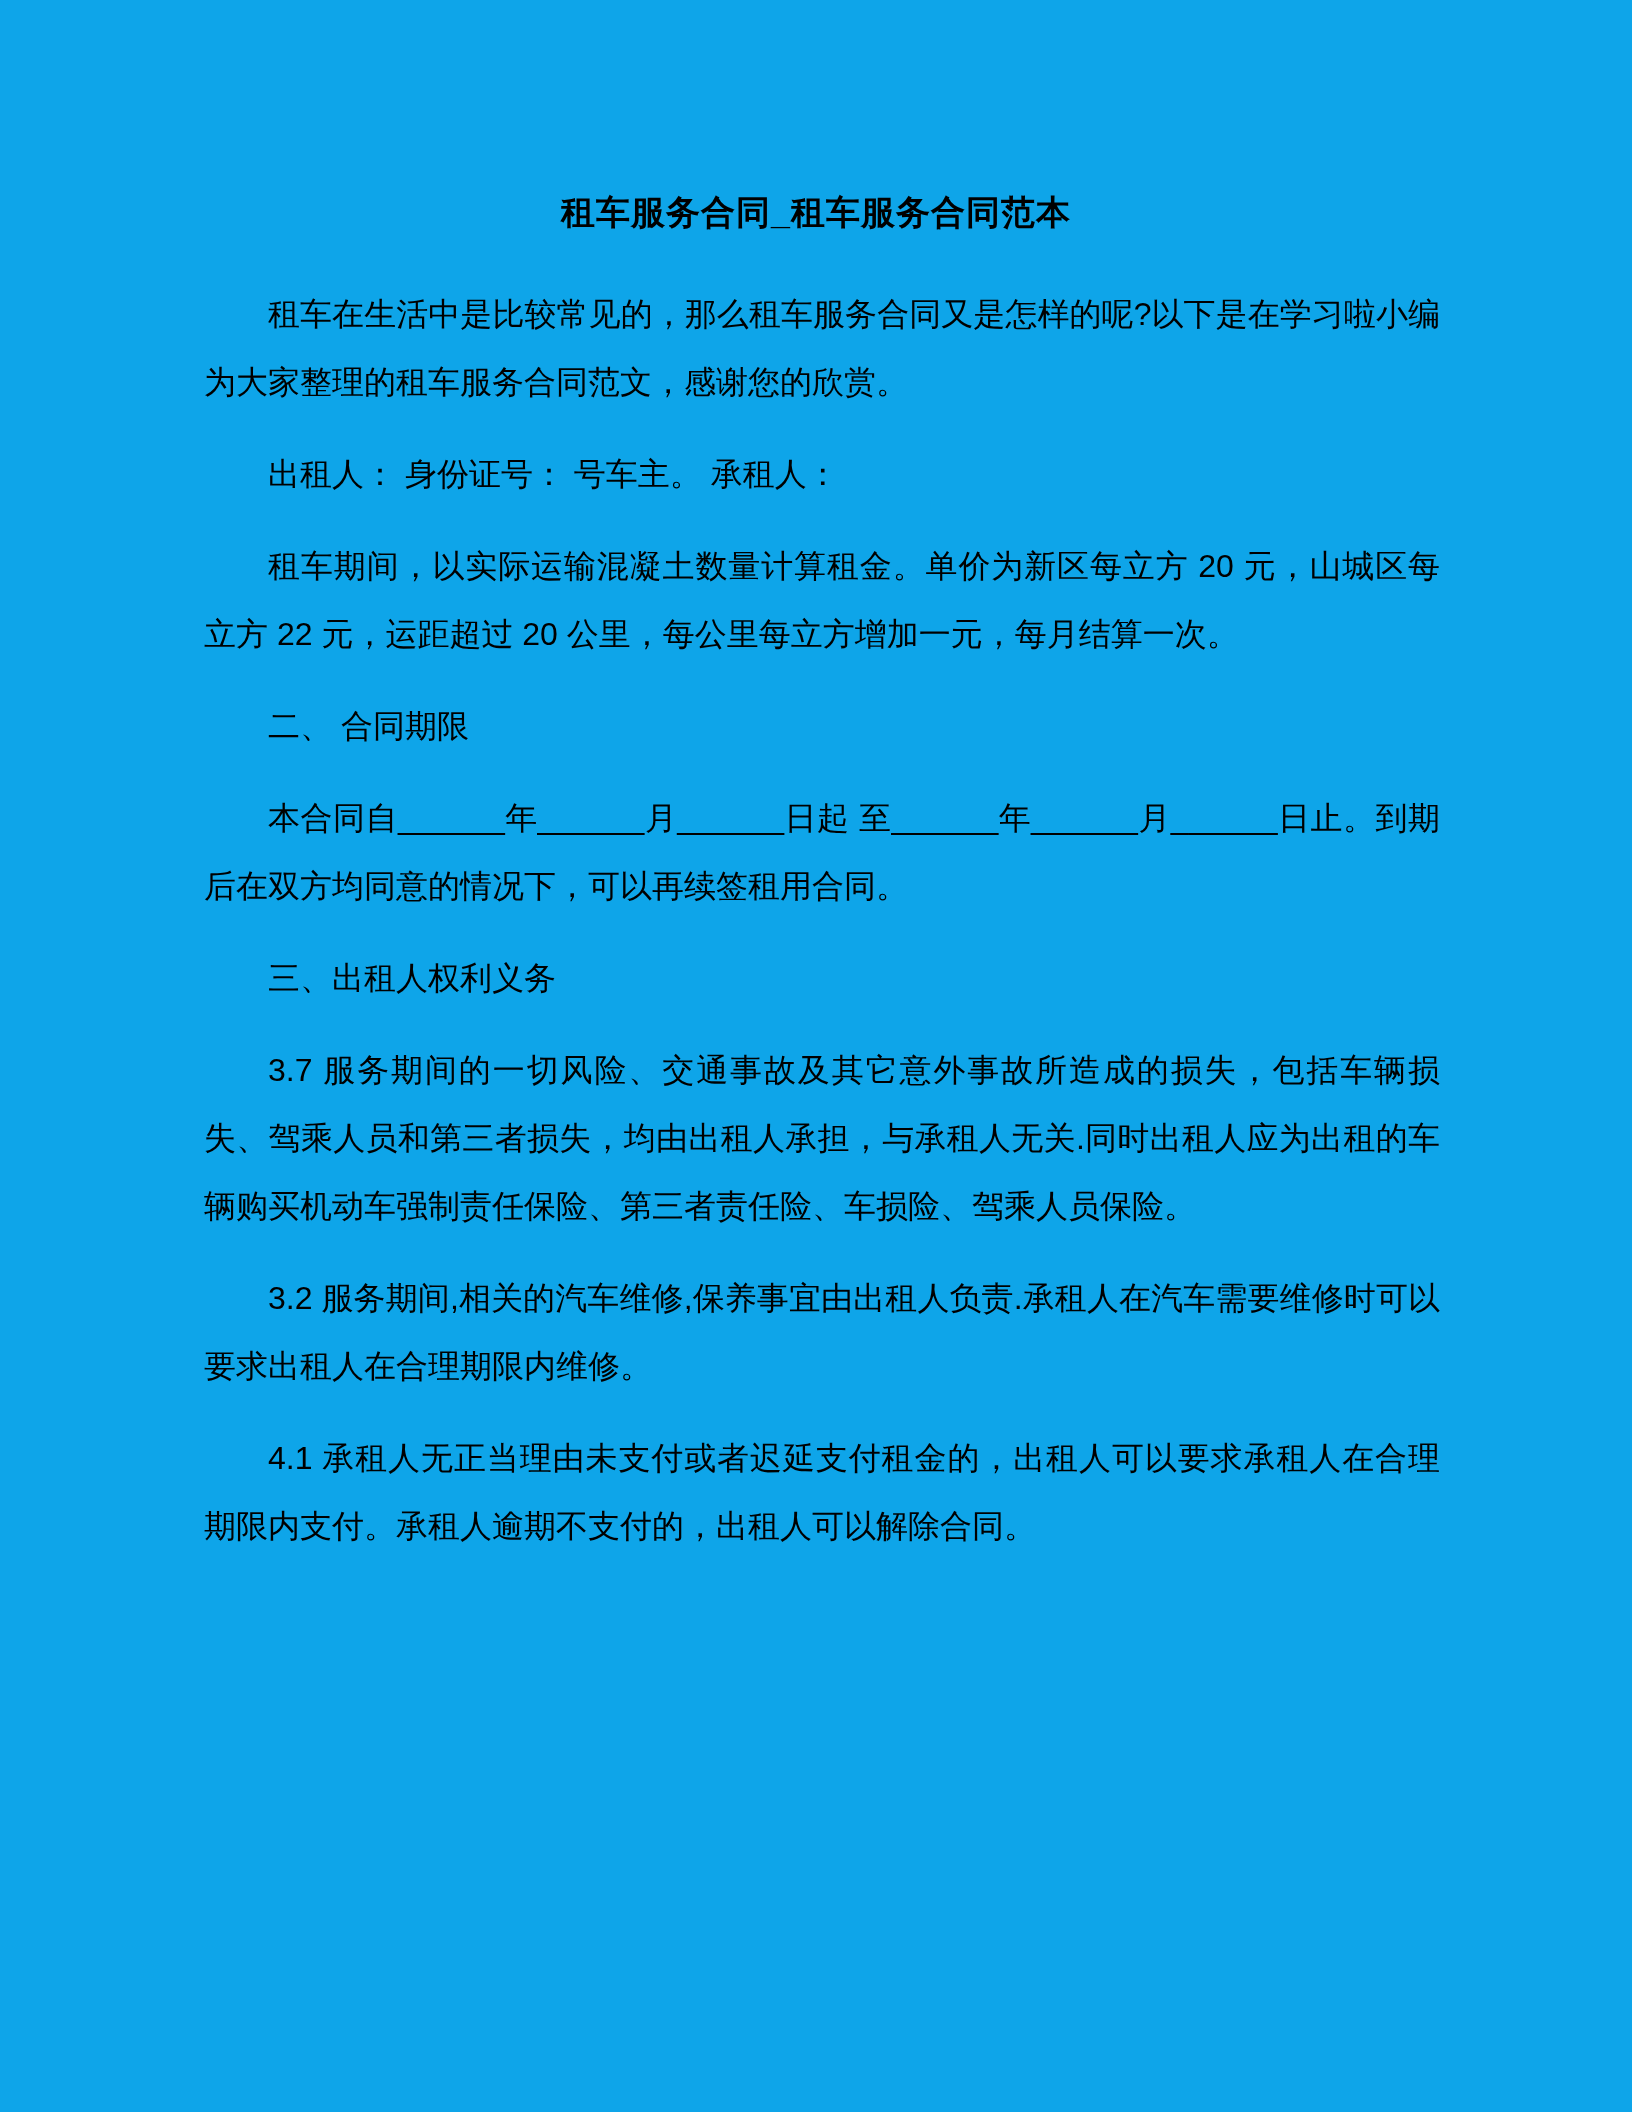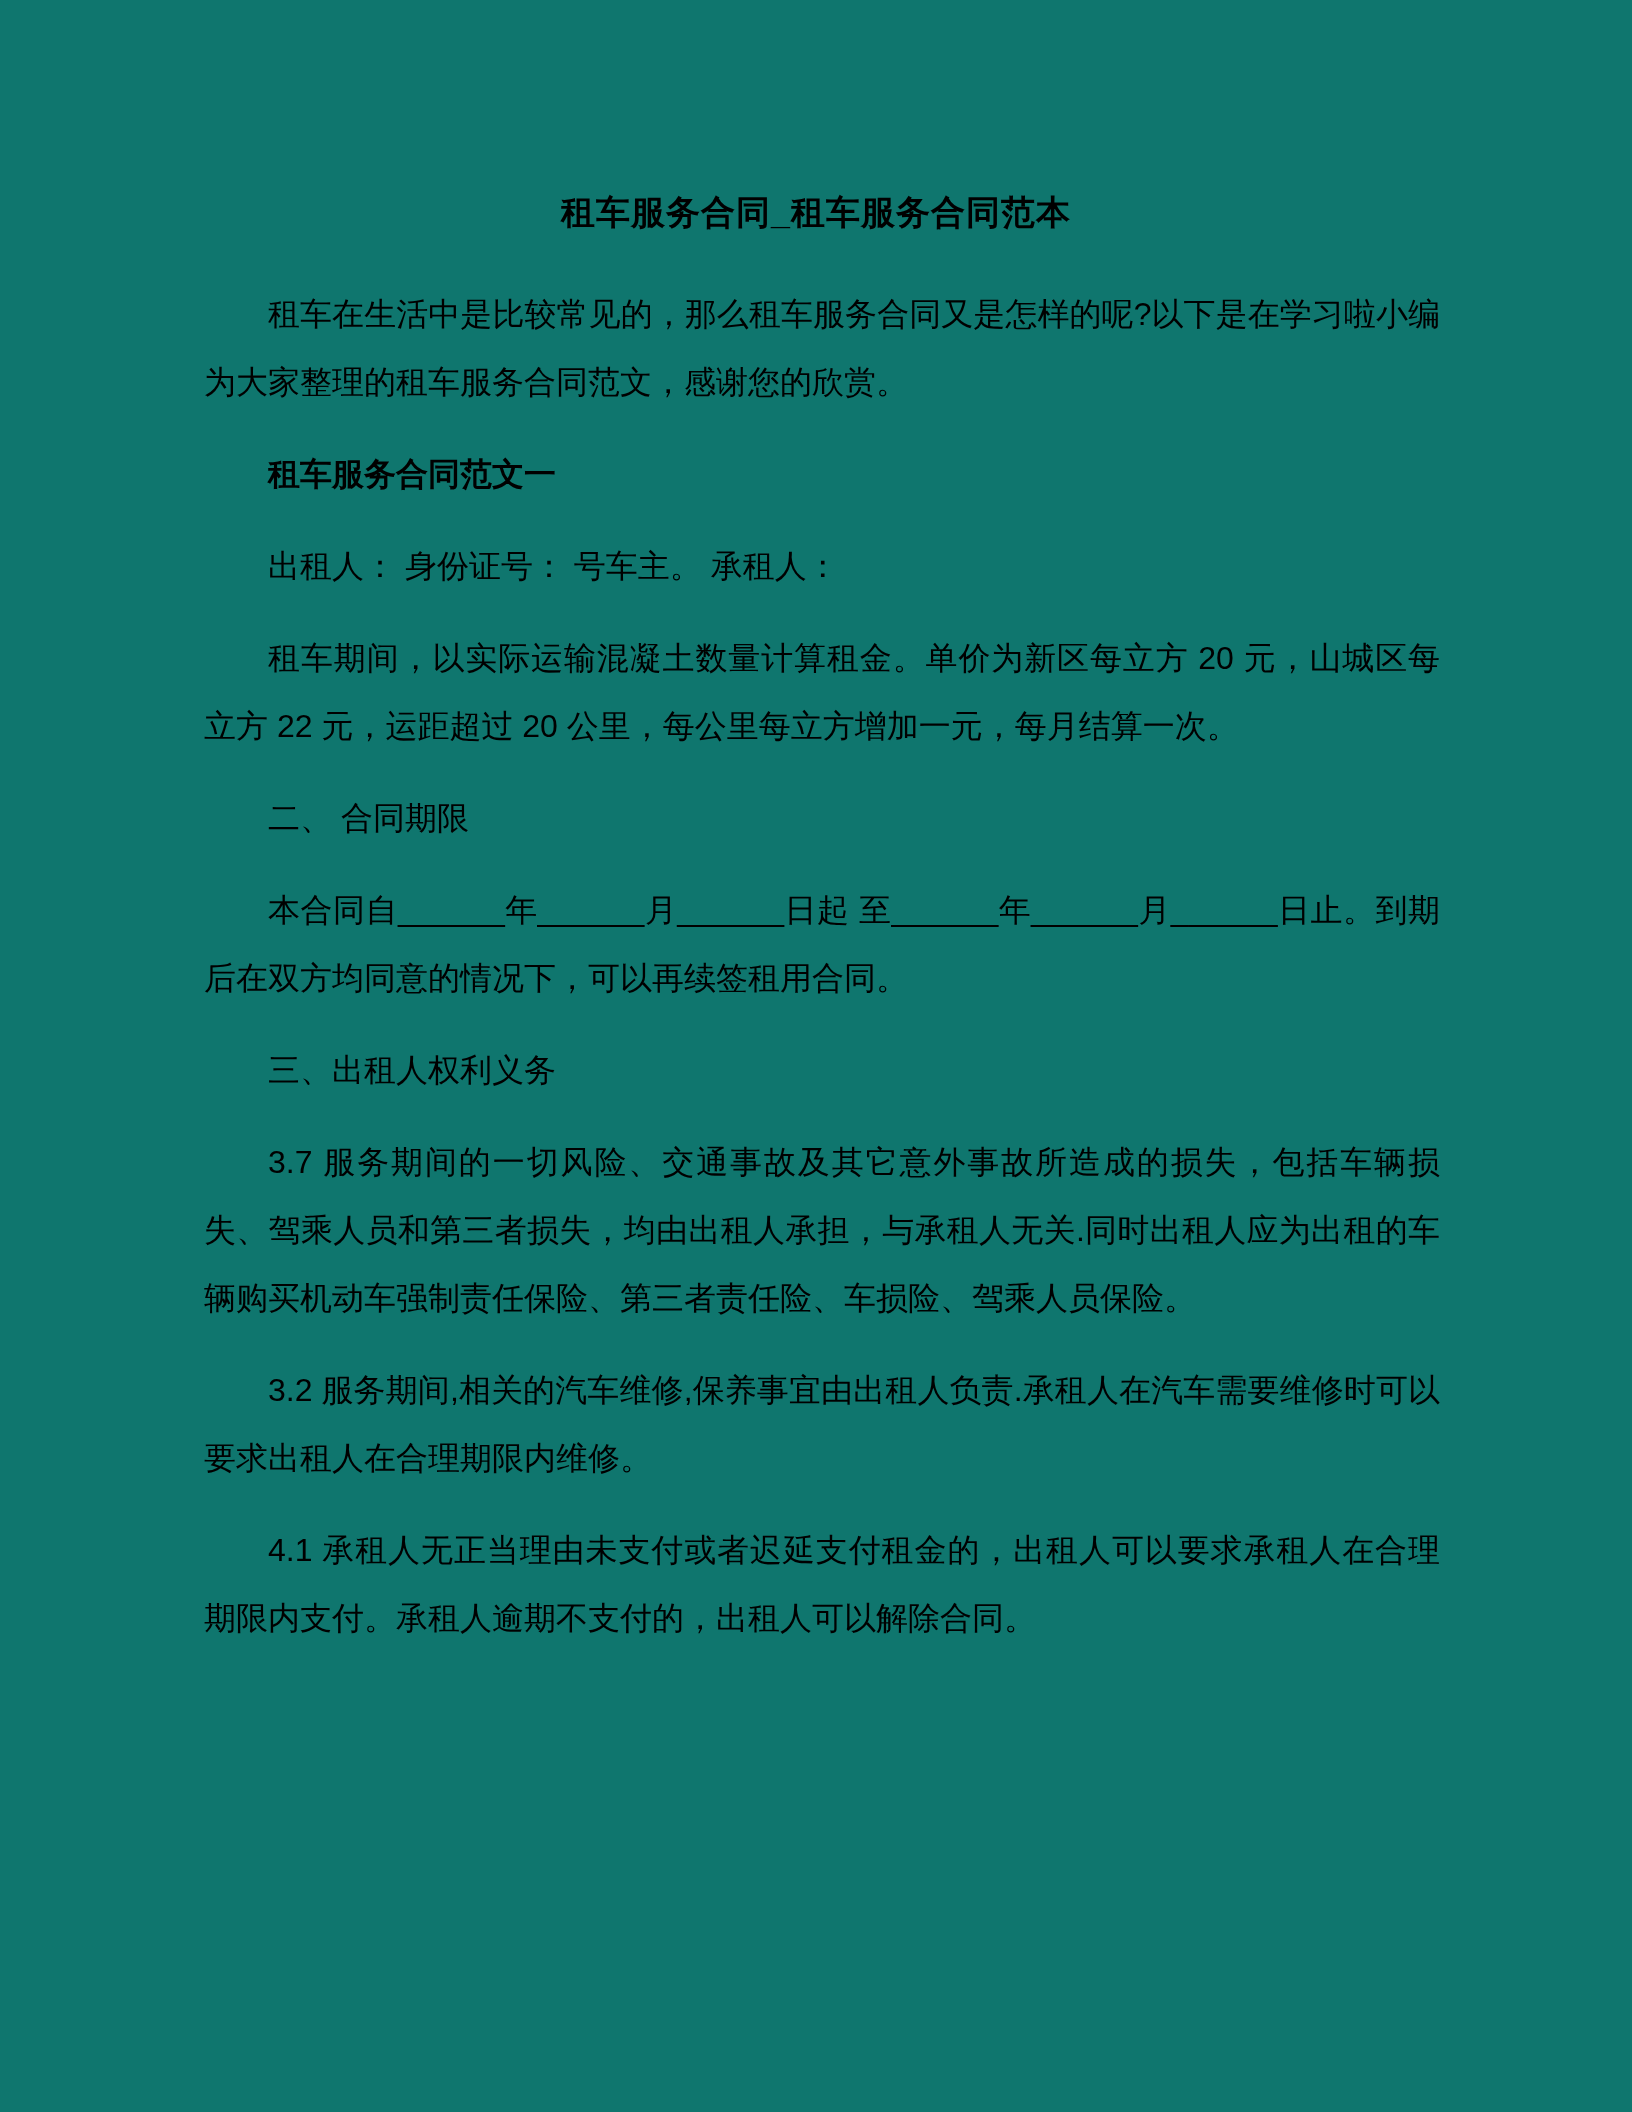--- a/index.html
+++ b/index.html
@@ -11,21 +11,21 @@
       width: 1632px;
       height: 2112px;
       font-family: "Liberation Sans", sans-serif;
       color: #000000;
     }
     .page {
       box-sizing: border-box;
       width: 1632px;
       height: 2112px;
       padding: 178px 192px 0 192px;
-      background: #0f766e;
+      background: #0ea5e9;
       overflow: hidden;
     }
     .doc-title {
       font-size: 34px;
       font-weight: bold;
       text-align: center;
       line-height: 68px;
       margin: 0 0 34px 0;
       letter-spacing: 1px;
     }
@@ -43,21 +43,20 @@
   </style>
 </head>
 <body>
 
 <div class="page">
 
   <h1 class="doc-title">租车服务合同_租车服务合同范本</h1>
 
   <p class="para">租车在生活中是比较常见的，那么租车服务合同又是怎样的呢?以下是在学习啦小编为大家整理的租车服务合同范文，感谢您的欣赏。</p>
 
-  <p class="para bold">租车服务合同范文一</p>
 
   <p class="para">出租人： 身份证号： 号车主。 承租人：</p>
 
 
 
   <p class="para">租车期间，以实际运输混凝土数量计算租金。单价为新区每立方 20 元，山城区每立方 22 元，运距超过 20 公里，每公里每立方增加一元，每月结算一次。</p>
 
   <p class="para">二、 合同期限</p>
 
   <p class="para">本合同自______年______月______日起 至______年______月______日止。到期后在双方均同意的情况下，可以再续签租用合同。</p>

